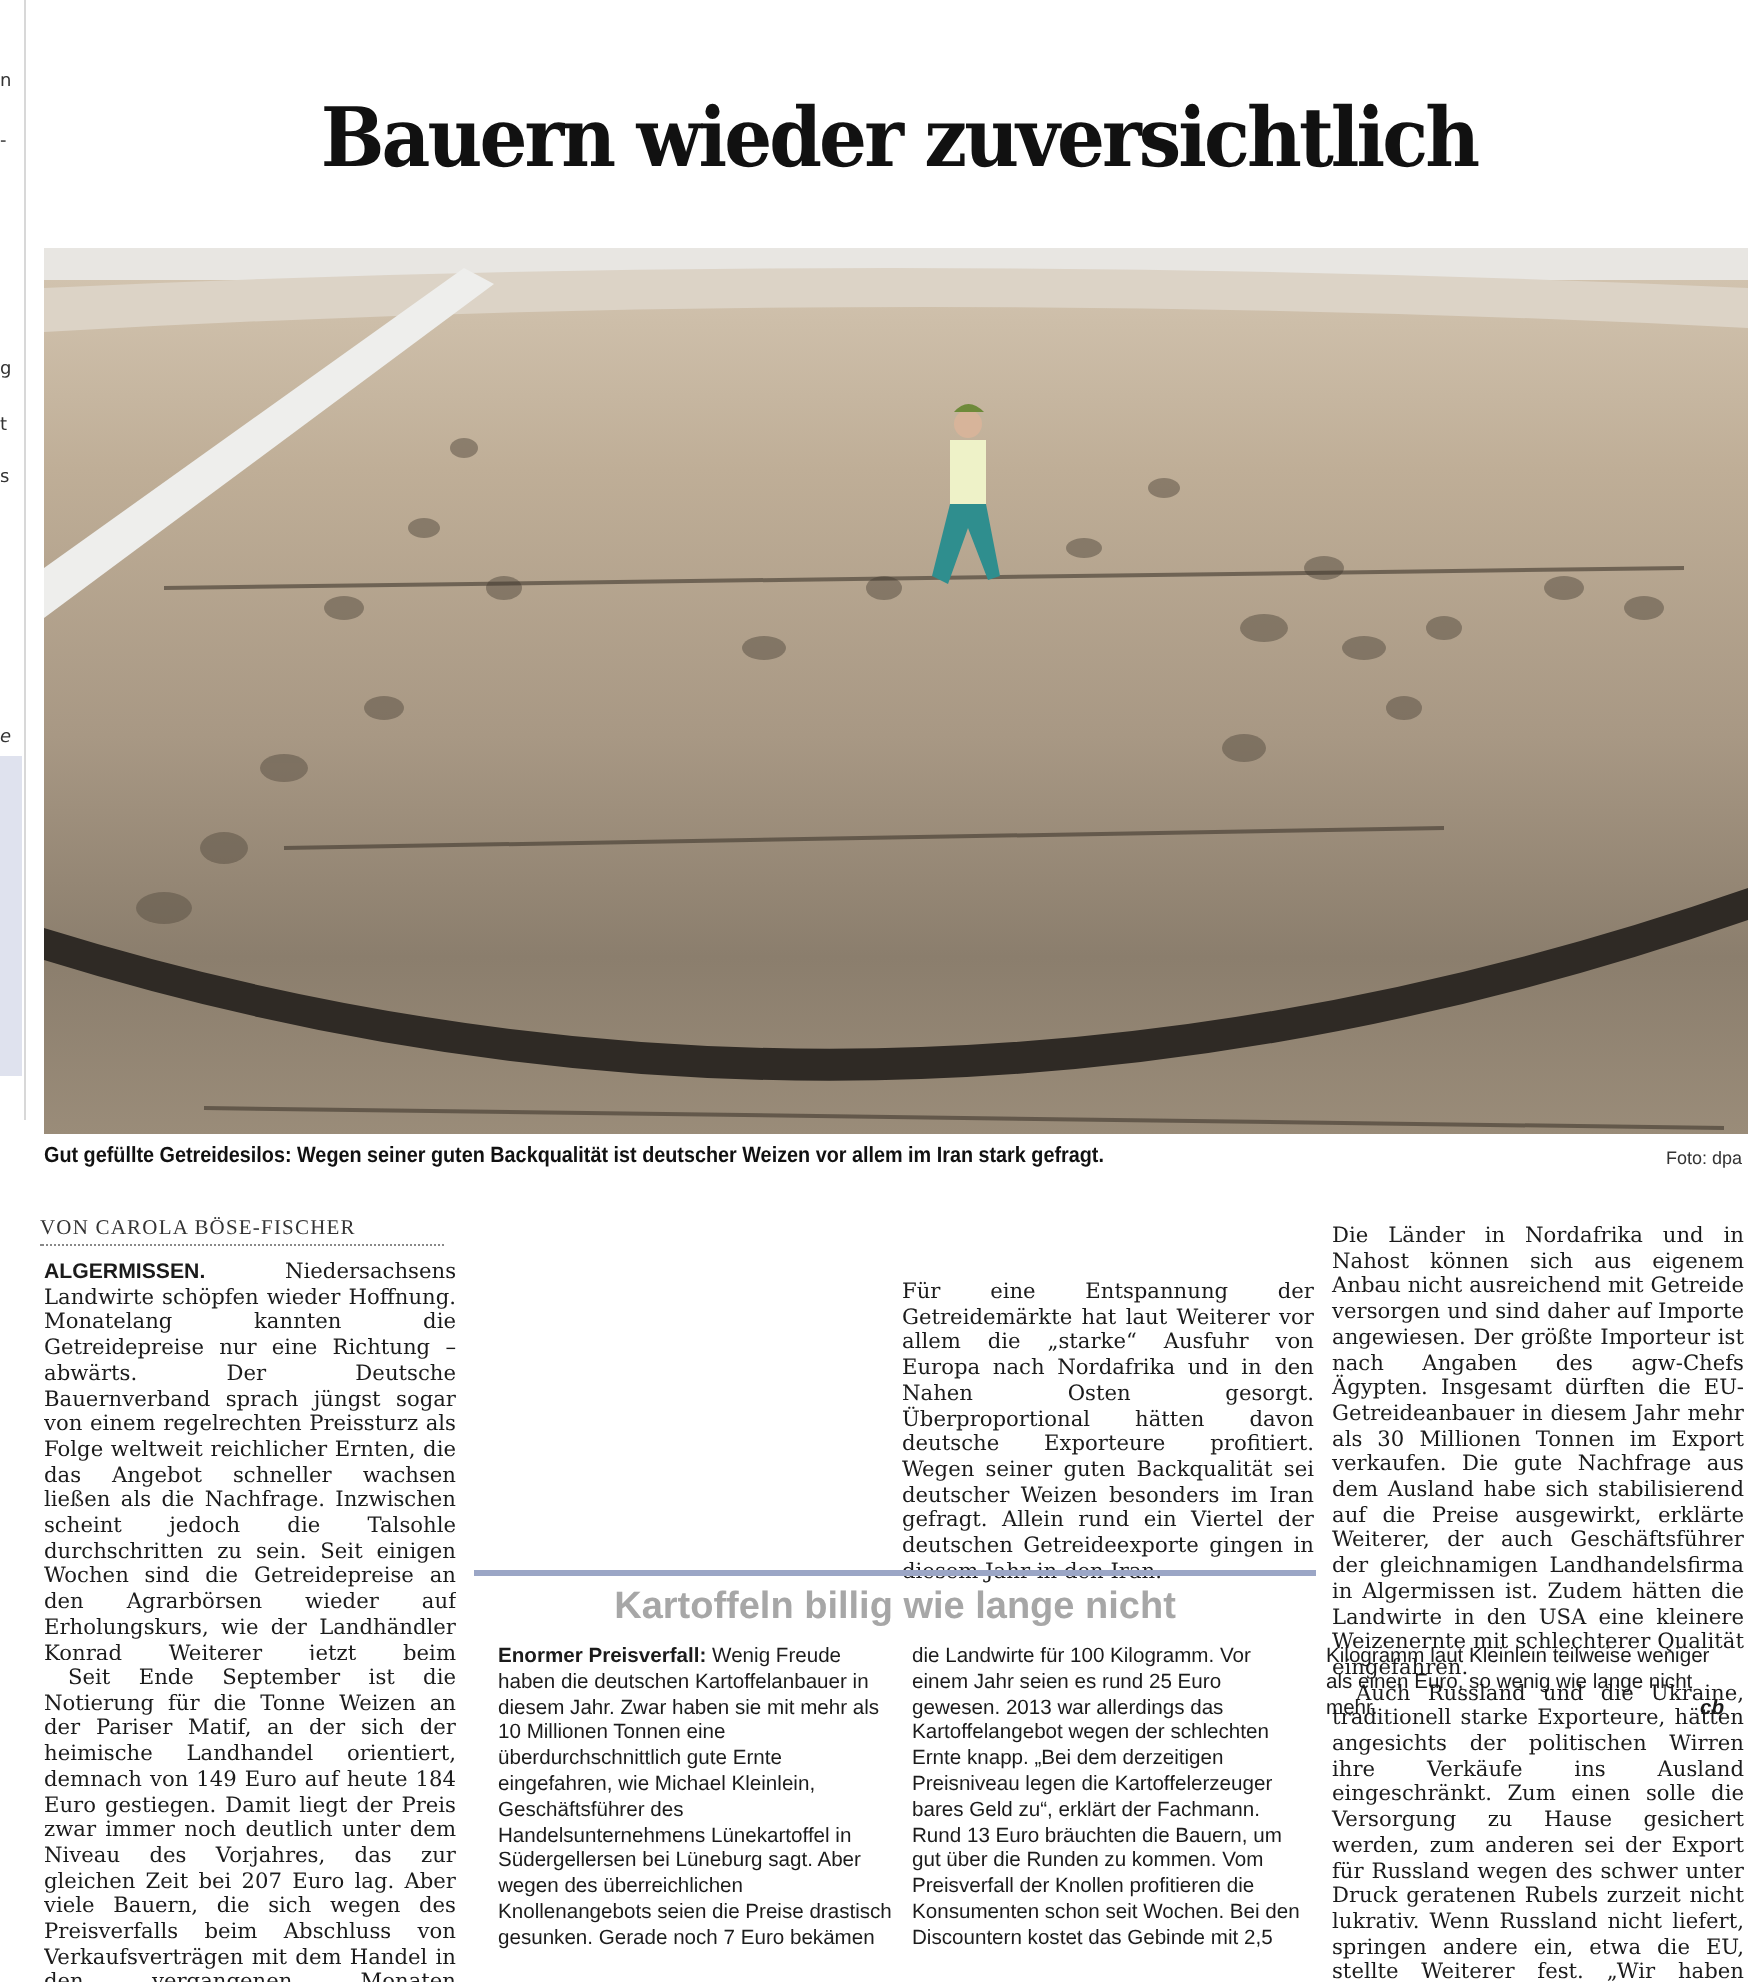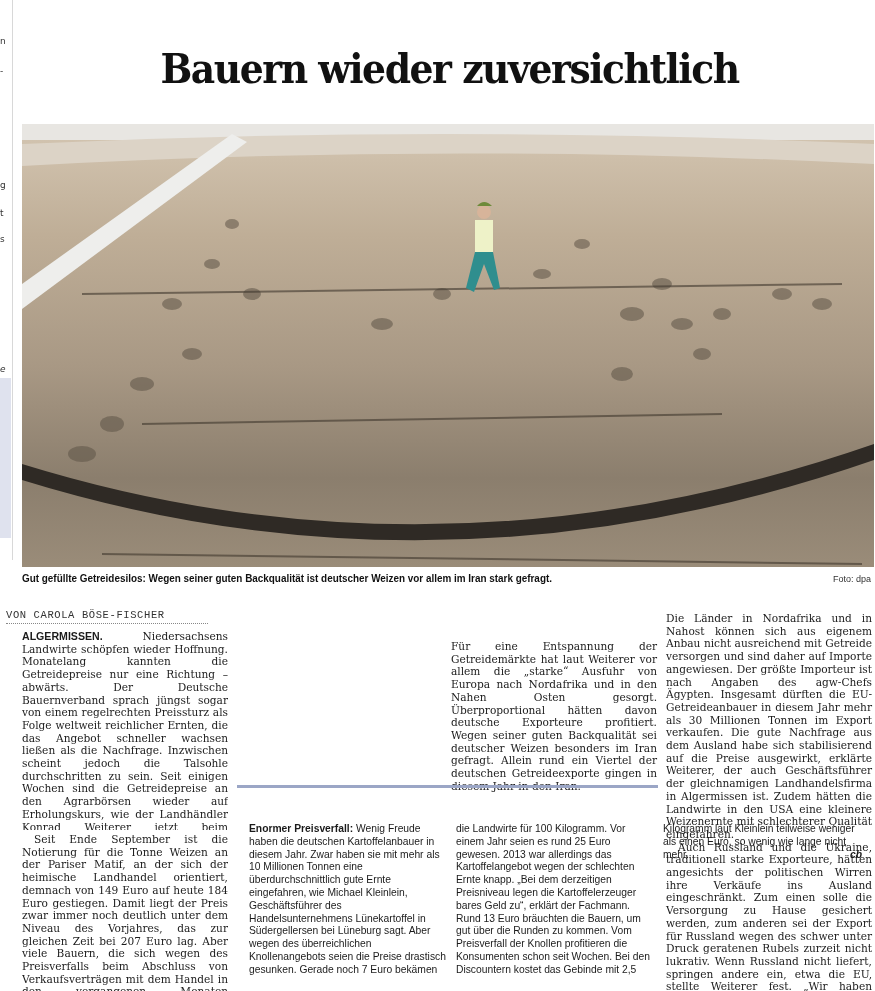--- a/index.html
+++ b/index.html
@@ -19,21 +19,21 @@
 
     .photo { position: absolute; left: 22px; top: 124px; width: 852px; height: 443px; overflow: hidden;
       background: linear-gradient(180deg, #d4c6b2 0%, #bfae97 25%, #a89884 55%, #8b7e6d 80%, #9a8c79 100%); }
     .photo svg { position: absolute; left: 0; top: 0; width: 100%; height: 100%; }
 
     .caption { position: absolute; left: 22px; top: 572px; font-family: "Liberation Sans", sans-serif;
       font-weight: bold; font-size: 11px; color: #111; transform: scaleX(0.9); transform-origin: left; }
     .credit { position: absolute; right: 4px; top: 574px; font-family: "Liberation Sans", sans-serif;
       font-size: 9px; color: #333; text-align: right; }
 
-    .byline { position: absolute; left: 6px; top: 609px; width: 202px; font-family: Liberation Mono, monospace;
+    .byline { position: absolute; left: 20px; top: 609px; width: 202px; font-family: Liberation Serif, serif;
       font-size: 10.5px; letter-spacing: 0.6px; color: #333; padding-bottom: 2px; border-bottom: 1px dotted #888; }
 
     .col { position: absolute; font-family: "DejaVu Serif", serif; font-size: 10.6px; line-height: 12.7px;
       text-align: justify; color: #1b1b1b; hyphens: manual; }
     .col p { margin: 0; }
     .col p + p { text-indent: 12px; }
     .lead { font-family: "Liberation Sans", sans-serif; font-weight: bold; text-align: right; }
     .c1 { left: 22px; top: 630px; width: 206px; }
     .c3 { left: 451px; top: 640px; width: 206px; }
     .c4 { left: 666px; top: 612px; width: 206px; }
@@ -118,19 +118,20 @@
   </div>
   <div class="col c3">
     <p>Für eine Entspannung der Getreidemärkte hat laut Weiterer vor allem die „starke“ Ausfuhr von Europa nach Nordafrika und in den Nahen Osten gesorgt. Überproportional hätten davon deutsche Exporteure profitiert. Wegen seiner guten Backqualität sei deutscher Weizen besonders im Iran gefragt. Allein rund ein Viertel der deutschen Getreideexporte gingen in diesem Jahr in den Iran.</p>
   </div>
   <div class="col c4">
     <p>Die Länder in Nordafrika und in Nahost können sich aus eigenem Anbau nicht ausreichend mit Getreide versorgen und sind daher auf Importe angewiesen. Der größte Importeur ist nach Angaben des agw-Chefs Ägypten. Insgesamt dürften die EU-Getreideanbauer in diesem Jahr mehr als 30 Millionen Tonnen im Export verkaufen. Die gute Nachfrage aus dem Ausland habe sich stabilisierend auf die Preise ausgewirkt, erklärte Weiterer, der auch Geschäftsführer der gleichnamigen Landhandelsfirma in Algermissen ist. Zudem hätten die Landwirte in den USA eine kleinere Weizenernte mit schlechterer Qualität eingefahren.</p>
     <p>Auch Russland und die Ukraine, traditionell starke Exporteure, hätten angesichts der politischen Wirren ihre Verkäufe ins Ausland eingeschränkt. Zum einen solle die Versorgung zu Hause gesichert werden, zum anderen sei der Export für Russland wegen des schwer unter Druck geratenen Rubels zurzeit nicht lukrativ. Wenn Russland nicht liefert, springen andere ein, etwa die EU, stellte Weiterer fest. „Wir haben Glück im Unglück gehabt.“ Denn das Geschäft auf dem deutschen Markt laufe schleppend. So hätten sich etwa die Mühlen als Großkunden mit Halbjahreskontrakten bereits bis März ausreichend mit Getreide versorgt.</p>
   </div>
 
   <div class="boxrule"></div>
+  <div class="box-title">Kartoffeln billig wie lange nicht</div>
   <div class="bcol b1" style="width: 406px; column-count: 2; column-gap: 8px; height: 160px;">
     <span class="lead">Enormer Preisverfall:</span>
     <span>Wenig Freude haben die deutschen Kartoffelanbauer in diesem Jahr. Zwar haben sie mit mehr als 10 Millionen Tonnen eine überdurchschnittlich gute Ernte eingefahren, wie Michael Kleinlein, Geschäftsführer des Handelsunternehmens Lünekartoffel in Südergellersen bei Lüneburg sagt. Aber wegen des überreichlichen Knollenangebots seien die Preise drastisch gesunken. Gerade noch 7 Euro bekämen die Landwirte für 100 Kilogramm. Vor einem Jahr seien es rund 25 Euro gewesen. 2013 war allerdings das Kartoffelangebot wegen der schlechten Ernte knapp. „Bei dem derzeitigen Preisniveau legen die Kartoffelerzeuger bares Geld zu“, erklärt der Fachmann. Rund 13 Euro bräuchten die Bauern, um gut über die Runden zu kommen. Vom Preisverfall der Knollen profitieren die Konsumenten schon seit Wochen. Bei den Discountern kostet das Gebinde mit 2,5 Kilogramm laut Kleinlein teilweise weniger als einen Euro, so wenig wie lange nicht mehr.</span>
     <span class="author-tag">cb</span>
   </div>
 
 </div>
 
 </body></html>

